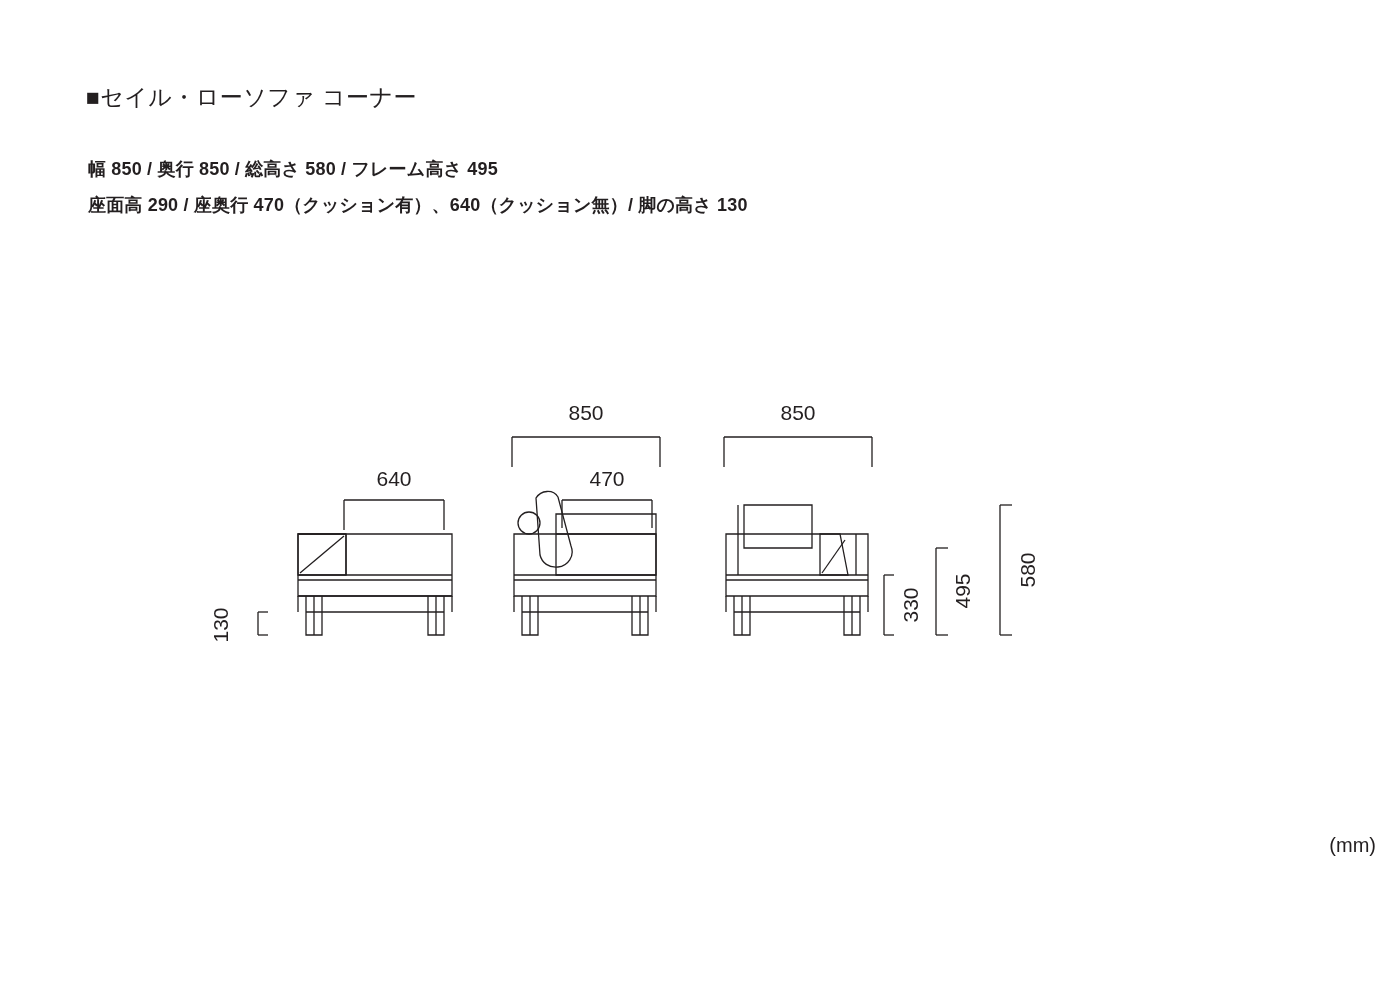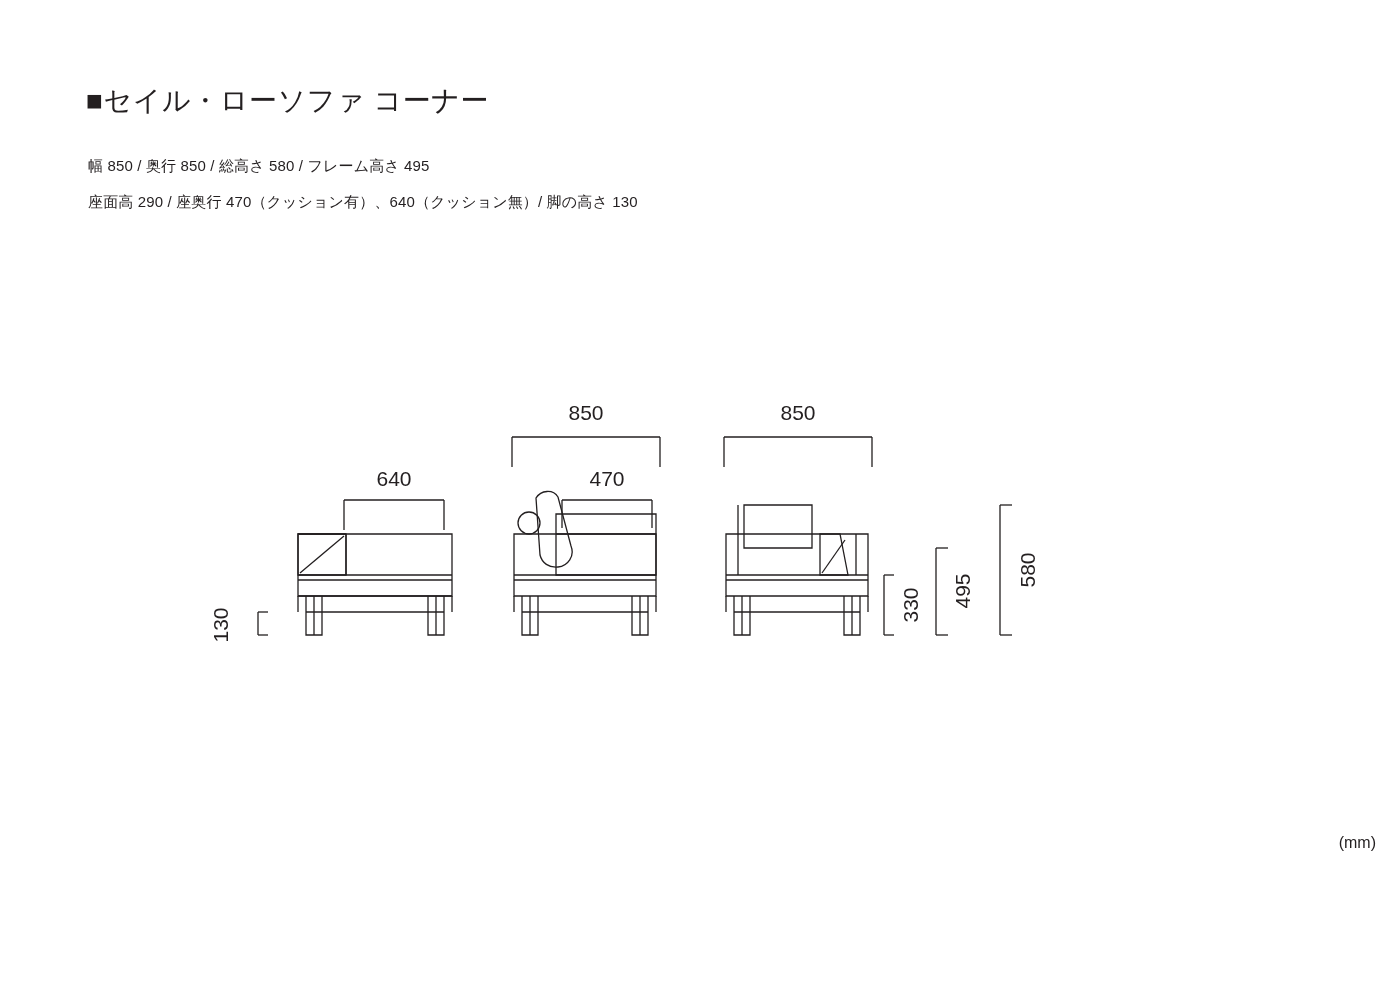--- a/index.html
+++ b/index.html
@@ -12,38 +12,39 @@
     background: #ffffff;
     font-family: "Liberation Sans", sans-serif;
     color: #231f20;
     position: relative;
     overflow: hidden;
   }
   .title {
     position: absolute;
     left: 86px;
     top: 82px;
-    font-size: 28px;
+    font-size: 23px;
     letter-spacing: 0.02em;
     white-space: nowrap;
   }
   .spec-line {
     position: absolute;
     left: 88px;
-    font-size: 15px;
+    font-size: 18px;
     letter-spacing: 0.01em;
     white-space: nowrap;
+    font-weight: bold;
   }
   .spec-1 { top: 157px; }
   .spec-2 { top: 193px; }
   .unit {
     position: absolute;
     right: 24px;
     top: 834px;
-    font-size: 16px;
+    font-size: 20px;
   }
 
   
   #drawing {
     position: absolute;
     left: 0;
     top: 0;
     width: 1400px;
     height: 1000px;
   }

